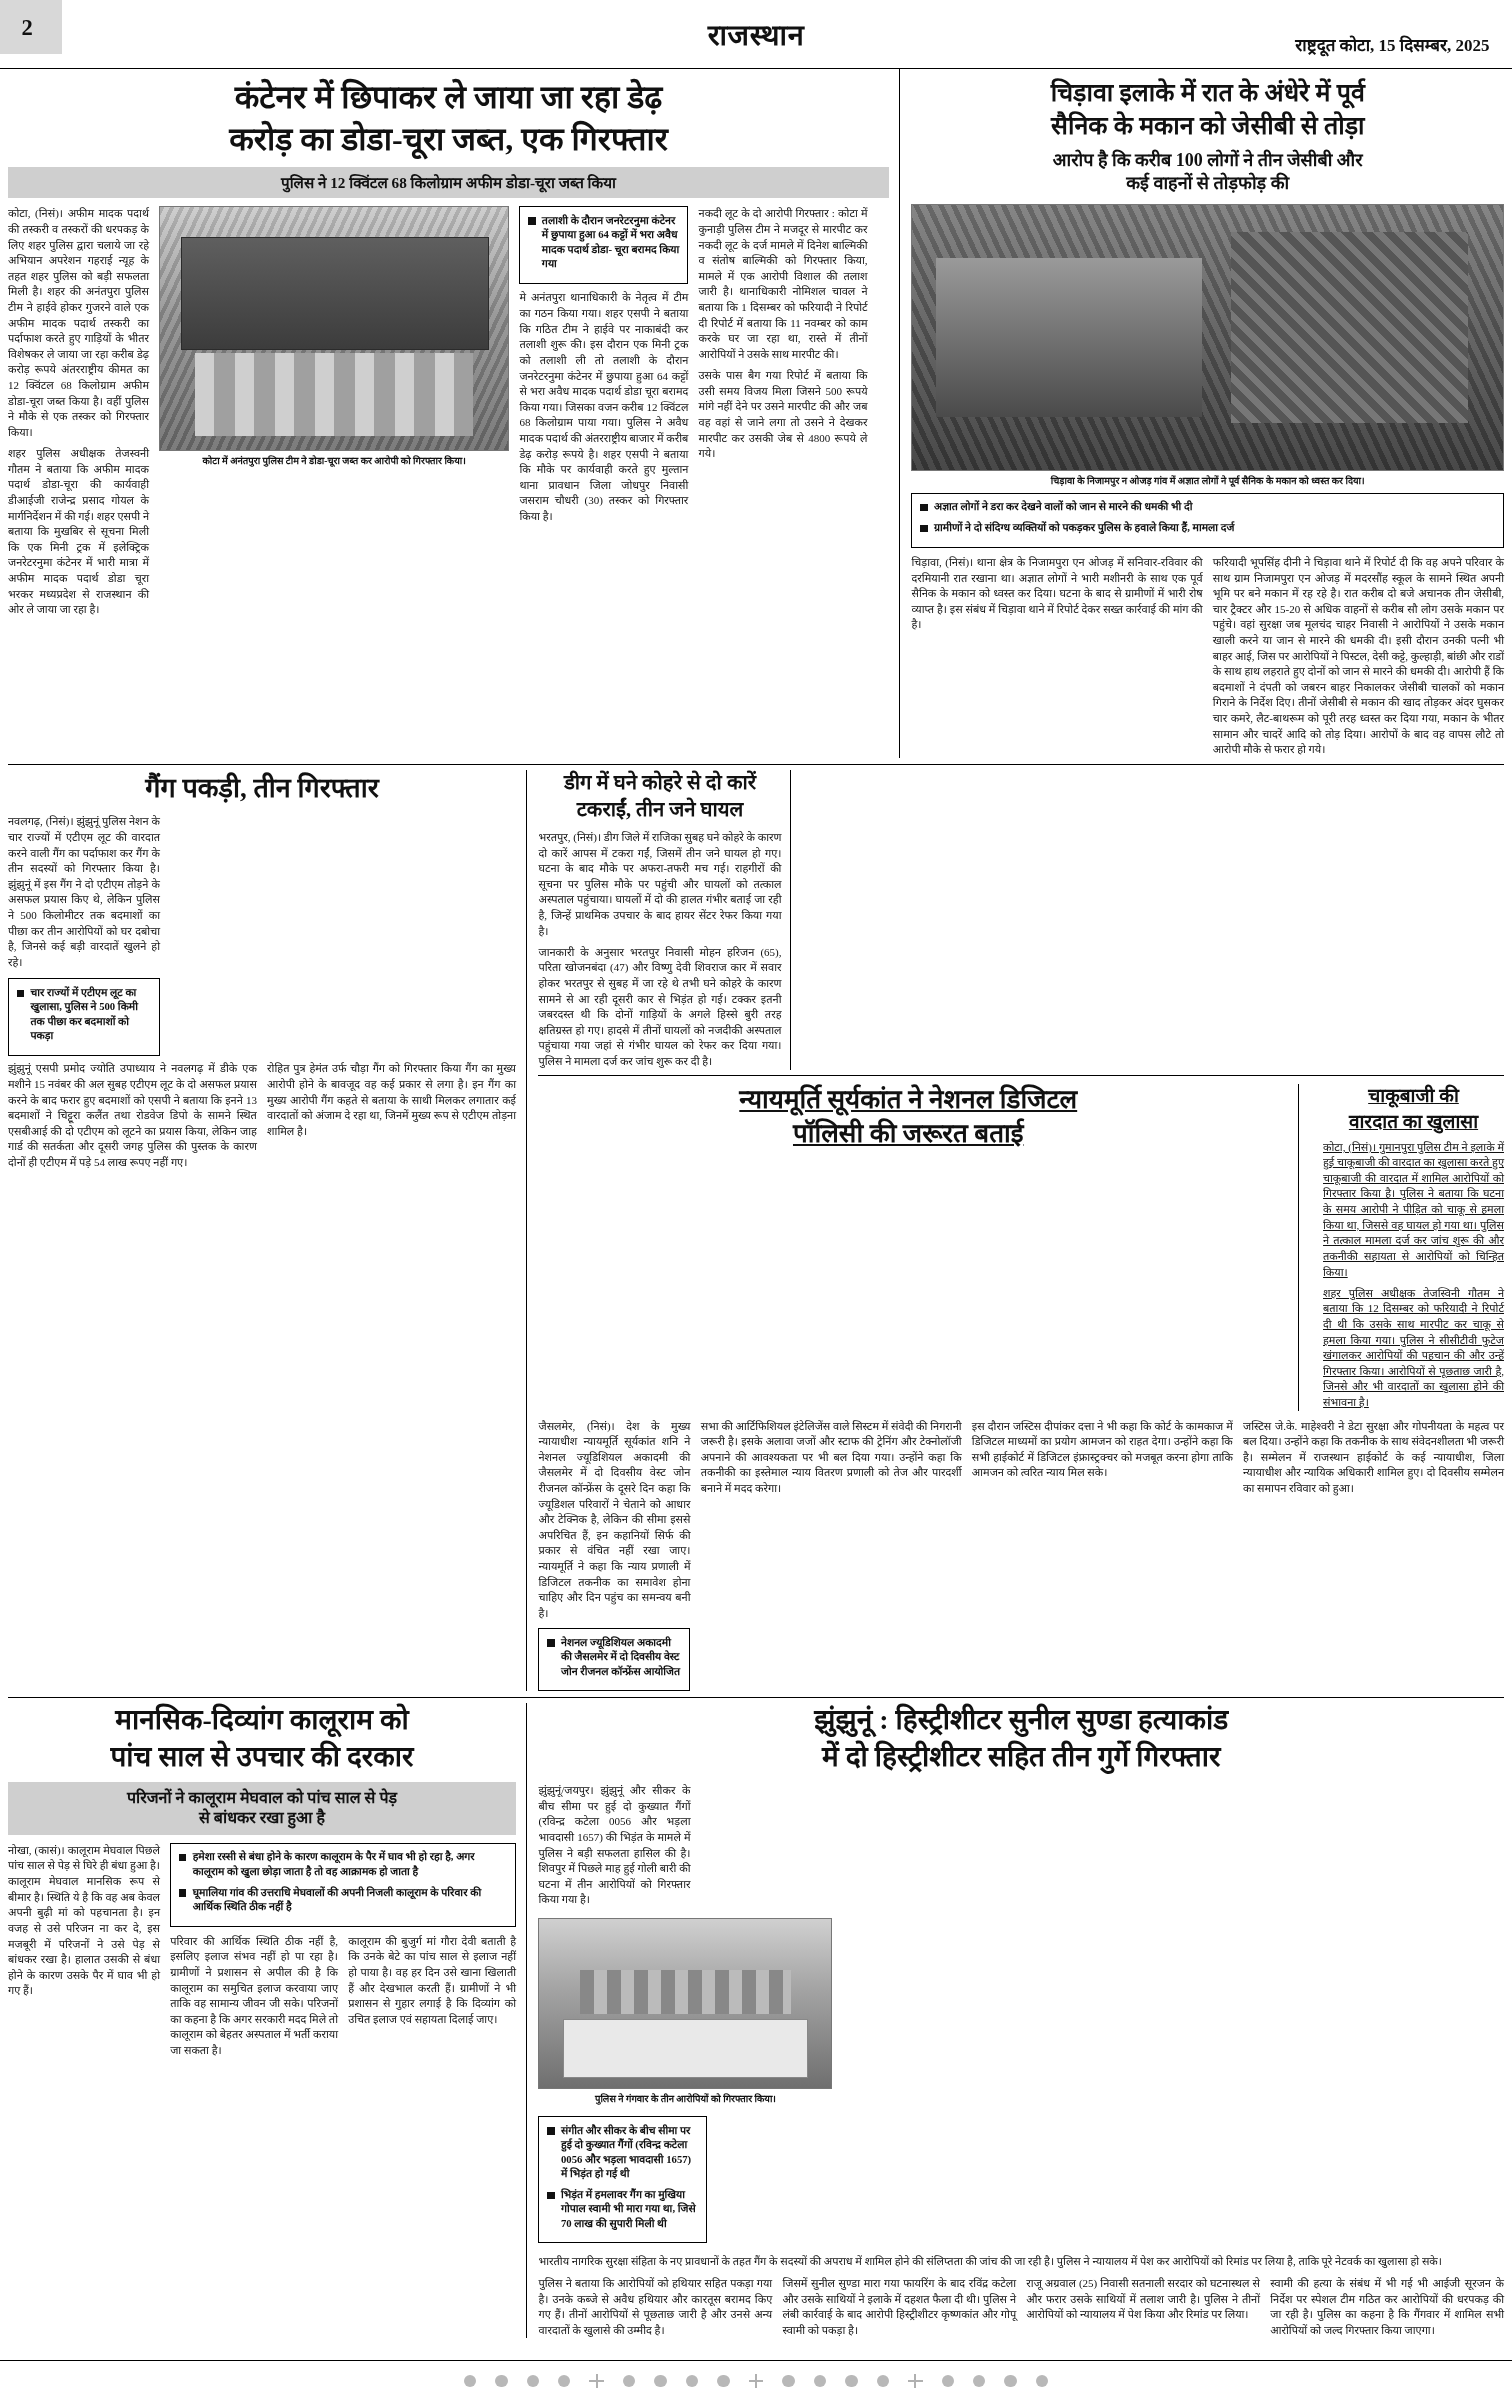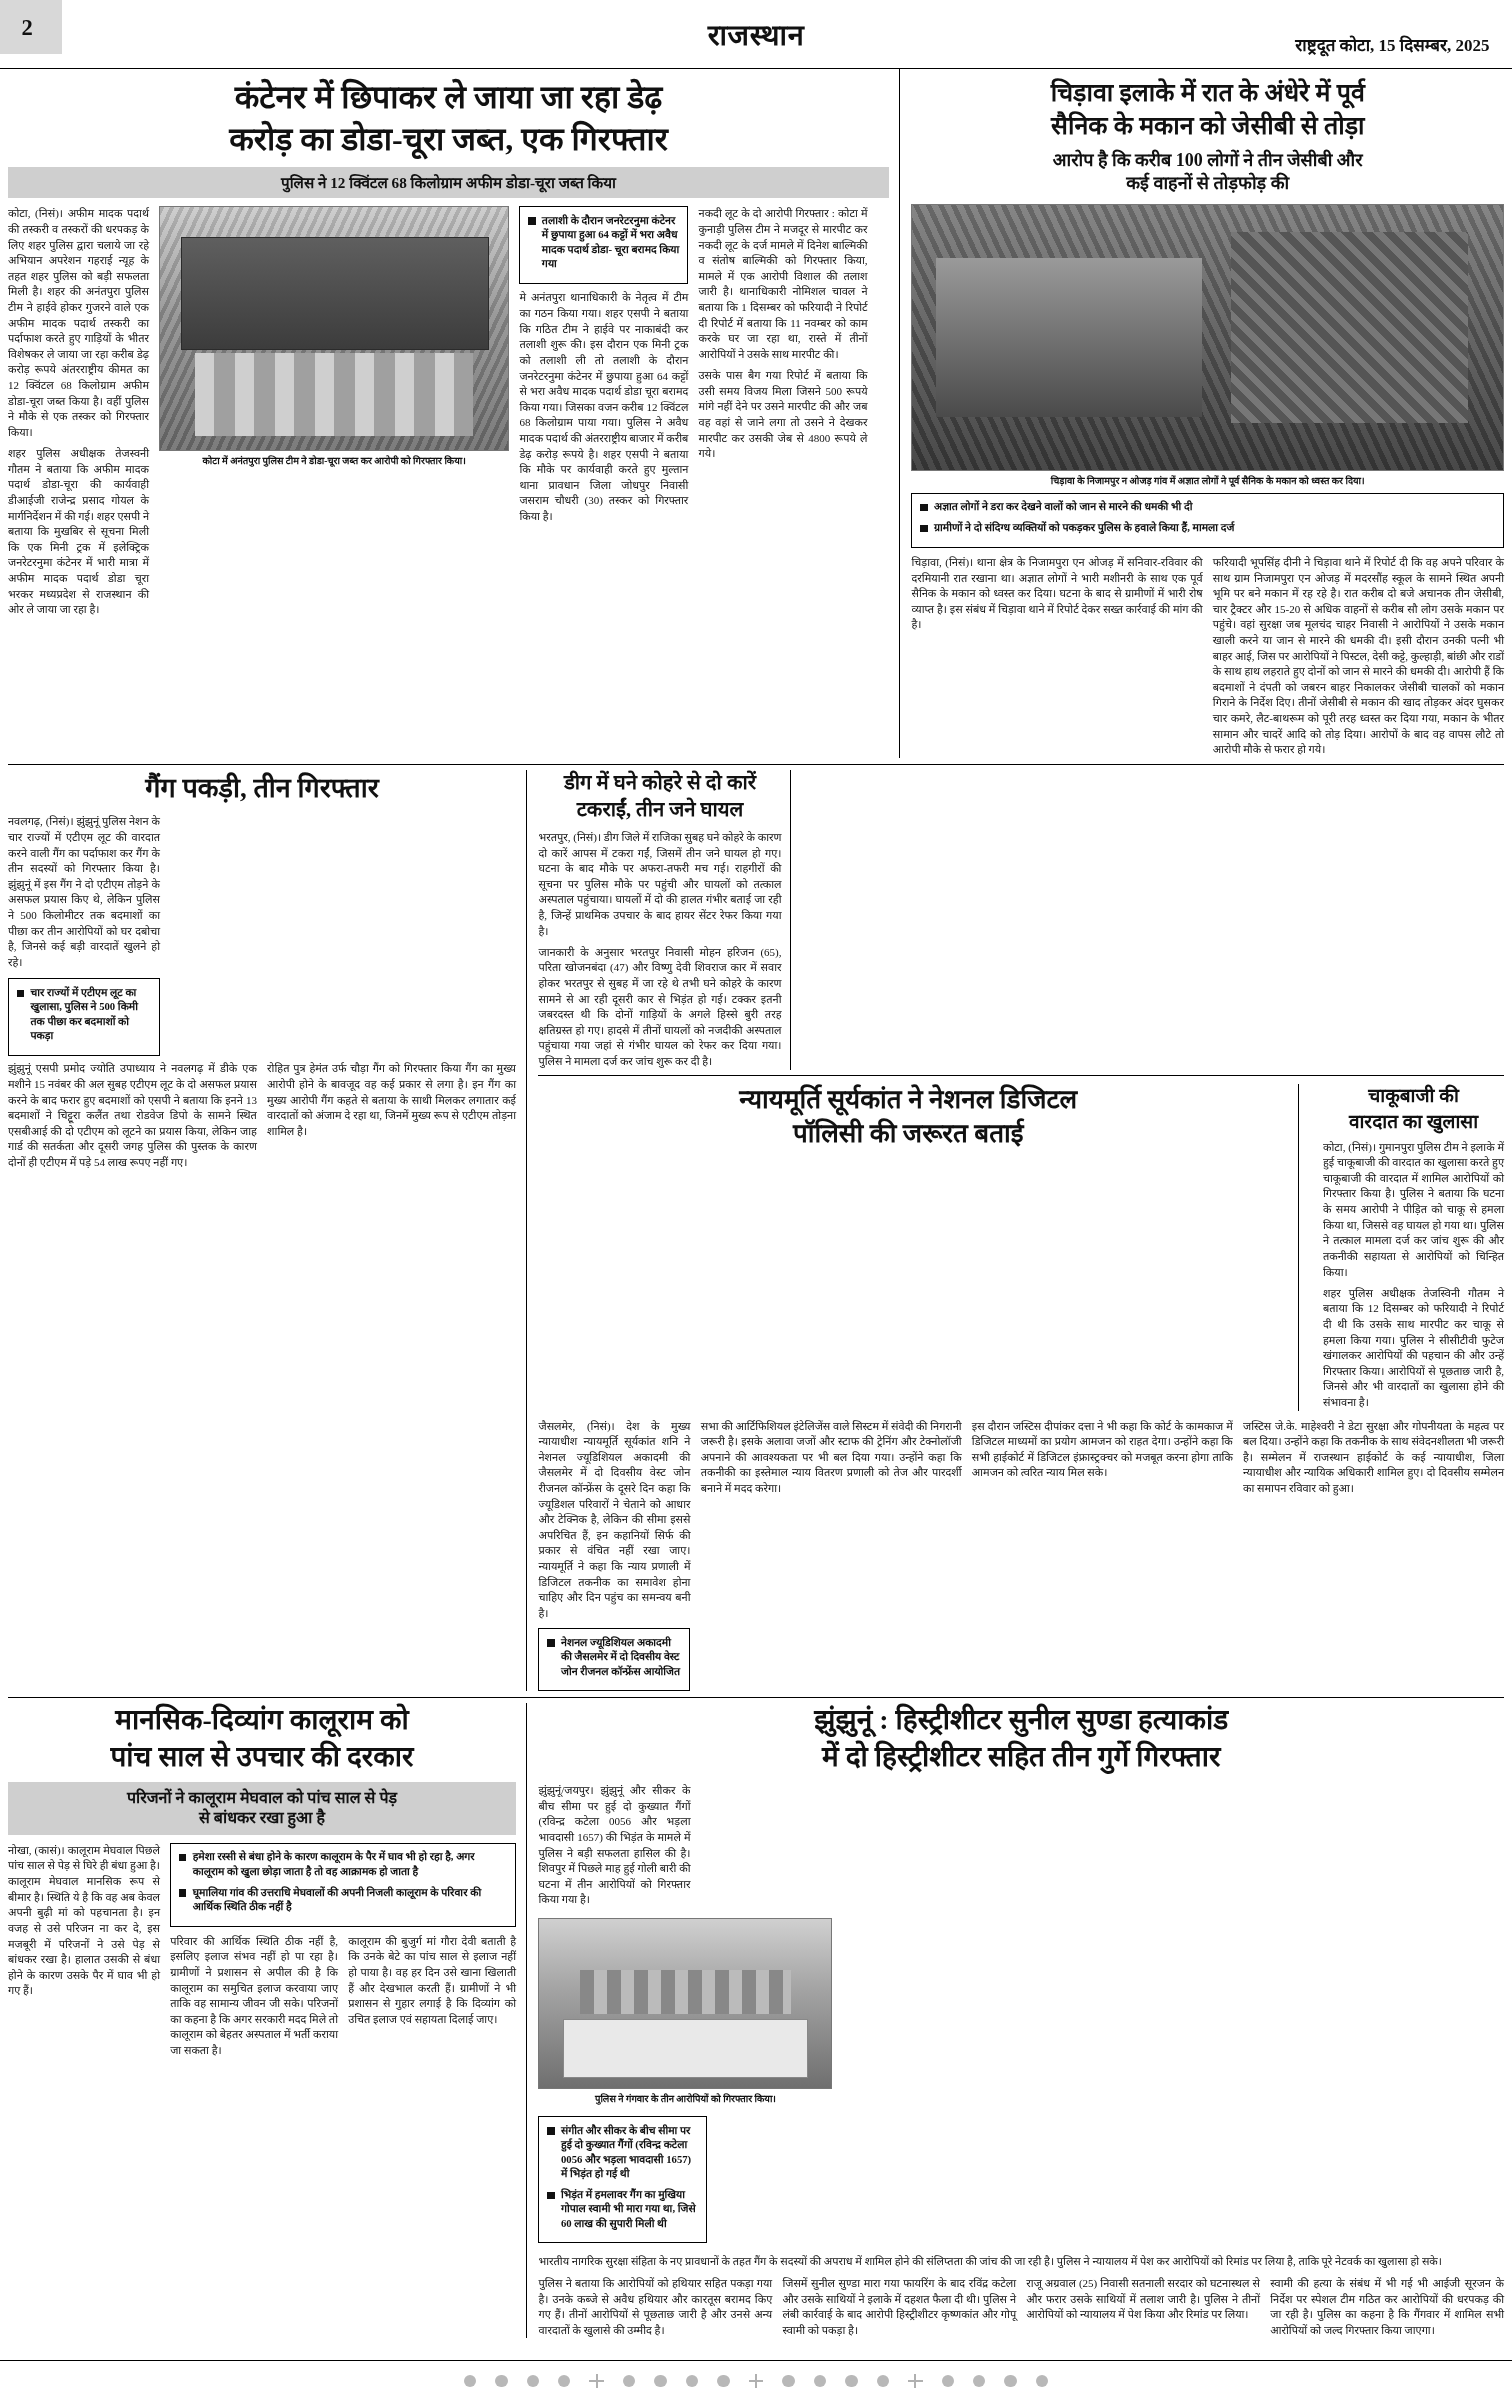--- a/index.html
+++ b/index.html
@@ -158,21 +158,21 @@
         <div style="width:243px;border-right:1.7px solid #000;padding-right:9px;">
           <div class="hl" style="font-size:20.3px;">डीग में घने कोहरे से दो कारें</div>
           <div class="hl" style="font-size:20.3px;margin-top:2.3px;">टकराईं, तीन जने घायल</div>
           <div class="body-text" style="margin-top:8px;">भरतपुर, (निसं)। डीग जिले में राजिका सुबह घने कोहरे के कारण दो कारें आपस में टकरा गईं, जिसमें तीन जने घायल हो गए। घटना के बाद मौके पर अफरा-तफरी मच गई। राहगीरों की सूचना पर पुलिस मौके पर पहुंची और घायलों को तत्काल अस्पताल पहुंचाया। घायलों में दो की हालत गंभीर बताई जा रही है, जिन्हें प्राथमिक उपचार के बाद हायर सेंटर रेफर किया गया है।</div>
           <div class="body-text" style="margin-top:5.6px;">जानकारी के अनुसार भरतपुर निवासी मोहन हरिजन (65), परिता खोजनबंदा (47) और विष्णु देवी शिवराज कार में सवार होकर भरतपुर से सुबह में जा रहे थे तभी घने कोहरे के कारण सामने से आ रही दूसरी कार से भिड़ंत हो गई। टक्कर इतनी जबरदस्त थी कि दोनों गाड़ियों के अगले हिस्से बुरी तरह क्षतिग्रस्त हो गए। हादसे में तीनों घायलों को नजदीकी अस्पताल पहुंचाया गया जहां से गंभीर घायल को रेफर कर दिया गया। पुलिस ने मामला दर्ज कर जांच शुरू कर दी है।</div>
         </div>
         <div style="flex:1;padding-left:9px;"></div>
       </div>
 
       <div style="margin-top:5.6px;border-top:1.7px solid #000;padding-top:8px;">
-        <div style="display:flex;">
+        <div style="display:flex;text-decoration:underline;">
           <div style="flex:1;">
             <div class="hl" style="font-size:26px;">न्यायमूर्ति सूर्यकांत ने नेशनल डिजिटल</div>
             <div class="hl" style="font-size:26px;margin-top:2.3px;">पॉलिसी की जरूरत बताई</div>
           </div>
           <div style="width:181px;padding-left:24px;border-left:1.7px solid #000;margin-left:20px;">
             <div class="hl" style="font-size:19px;">चाकूबाजी की</div>
             <div class="hl" style="font-size:19px;margin-top:2.3px;">वारदात का खुलासा</div>
             <div class="body-text" style="margin-top:6.8px;">कोटा, (निसं)। गुमानपुरा पुलिस टीम ने इलाके में हुई चाकूबाजी की वारदात का खुलासा करते हुए चाकूबाजी की वारदात में शामिल आरोपियों को गिरफ्तार किया है। पुलिस ने बताया कि घटना के समय आरोपी ने पीड़ित को चाकू से हमला किया था, जिससे वह घायल हो गया था। पुलिस ने तत्काल मामला दर्ज कर जांच शुरू की और तकनीकी सहायता से आरोपियों को चिन्हित किया।</div>
             <div class="body-text" style="margin-top:5.6px;">शहर पुलिस अधीक्षक तेजस्विनी गौतम ने बताया कि 12 दिसम्बर को फरियादी ने रिपोर्ट दी थी कि उसके साथ मारपीट कर चाकू से हमला किया गया। पुलिस ने सीसीटीवी फुटेज खंगालकर आरोपियों की पहचान की और उन्हें गिरफ्तार किया। आरोपियों से पूछताछ जारी है, जिनसे और भी वारदातों का खुलासा होने की संभावना है।</div>
           </div>
@@ -248,21 +248,21 @@
           <div class="photo" style="height:169px;">
             <div class="ph-room"></div>
             <div style="position:absolute;left:14%;top:30%;width:72%;height:26%;background:repeating-linear-gradient(90deg,#888 0 13.6px,#bbb 13.6px 27px);"></div>
           </div>
           <div class="caption">पुलिस ने गंगवार के तीन आरोपियों को गिरफ्तार किया।</div>
         </div>
         <div style="width:169px;">
           <div class="bullets">
             <ul>
               <li>संगीत और सीकर के बीच सीमा पर हुई दो कुख्यात गैंगों (रविन्द्र कटेला 0056 और भड़ला भावदासी 1657) में भिड़ंत हो गई थी</li>
-              <li>भिड़ंत में हमलावर गैंग का मुखिया गोपाल स्वामी भी मारा गया था, जिसे 60 लाख की सुपारी मिली थी</li>
+              <li>भिड़ंत में हमलावर गैंग का मुखिया गोपाल स्वामी भी मारा गया था, जिसे 70 लाख की सुपारी मिली थी</li>
             </ul>
           </div>
         </div>
         <div style="flex:1;">
             <div class="body-text">भारतीय नागरिक सुरक्षा संहिता के नए प्रावधानों के तहत गैंग के सदस्यों की अपराध में शामिल होने की संलिप्तता की जांच की जा रही है। पुलिस ने न्यायालय में पेश कर आरोपियों को रिमांड पर लिया है, ताकि पूरे नेटवर्क का खुलासा हो सके।</div>
           </div>
       </div>
 
       <div class="cols" style="margin-top:6.8px;">
         <div class="col">

